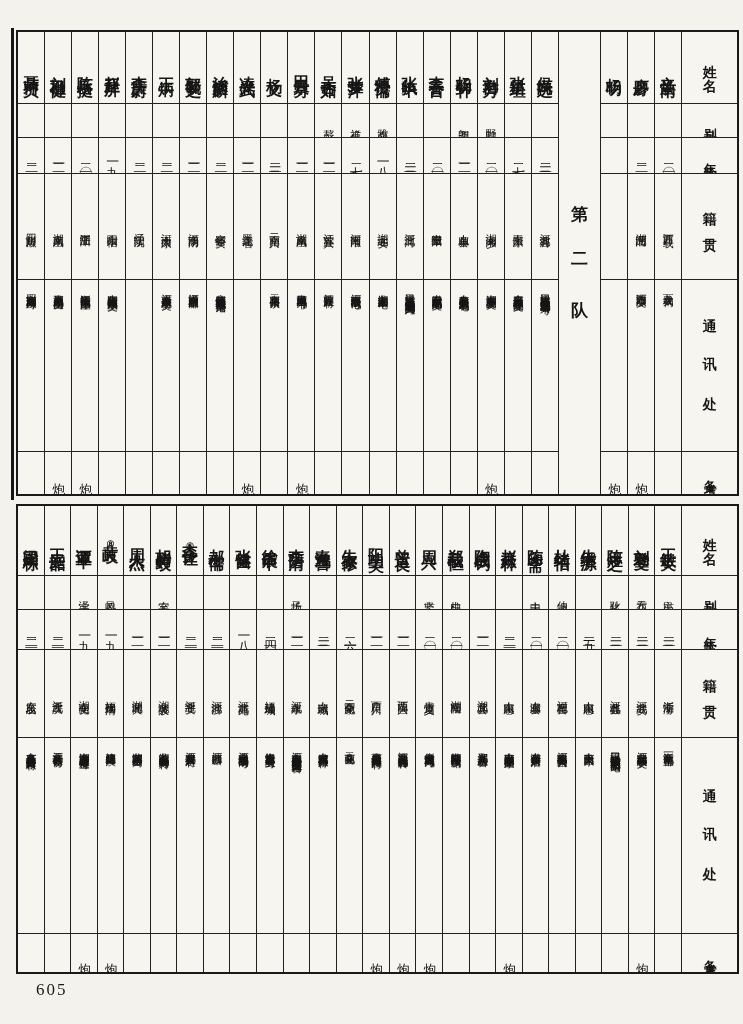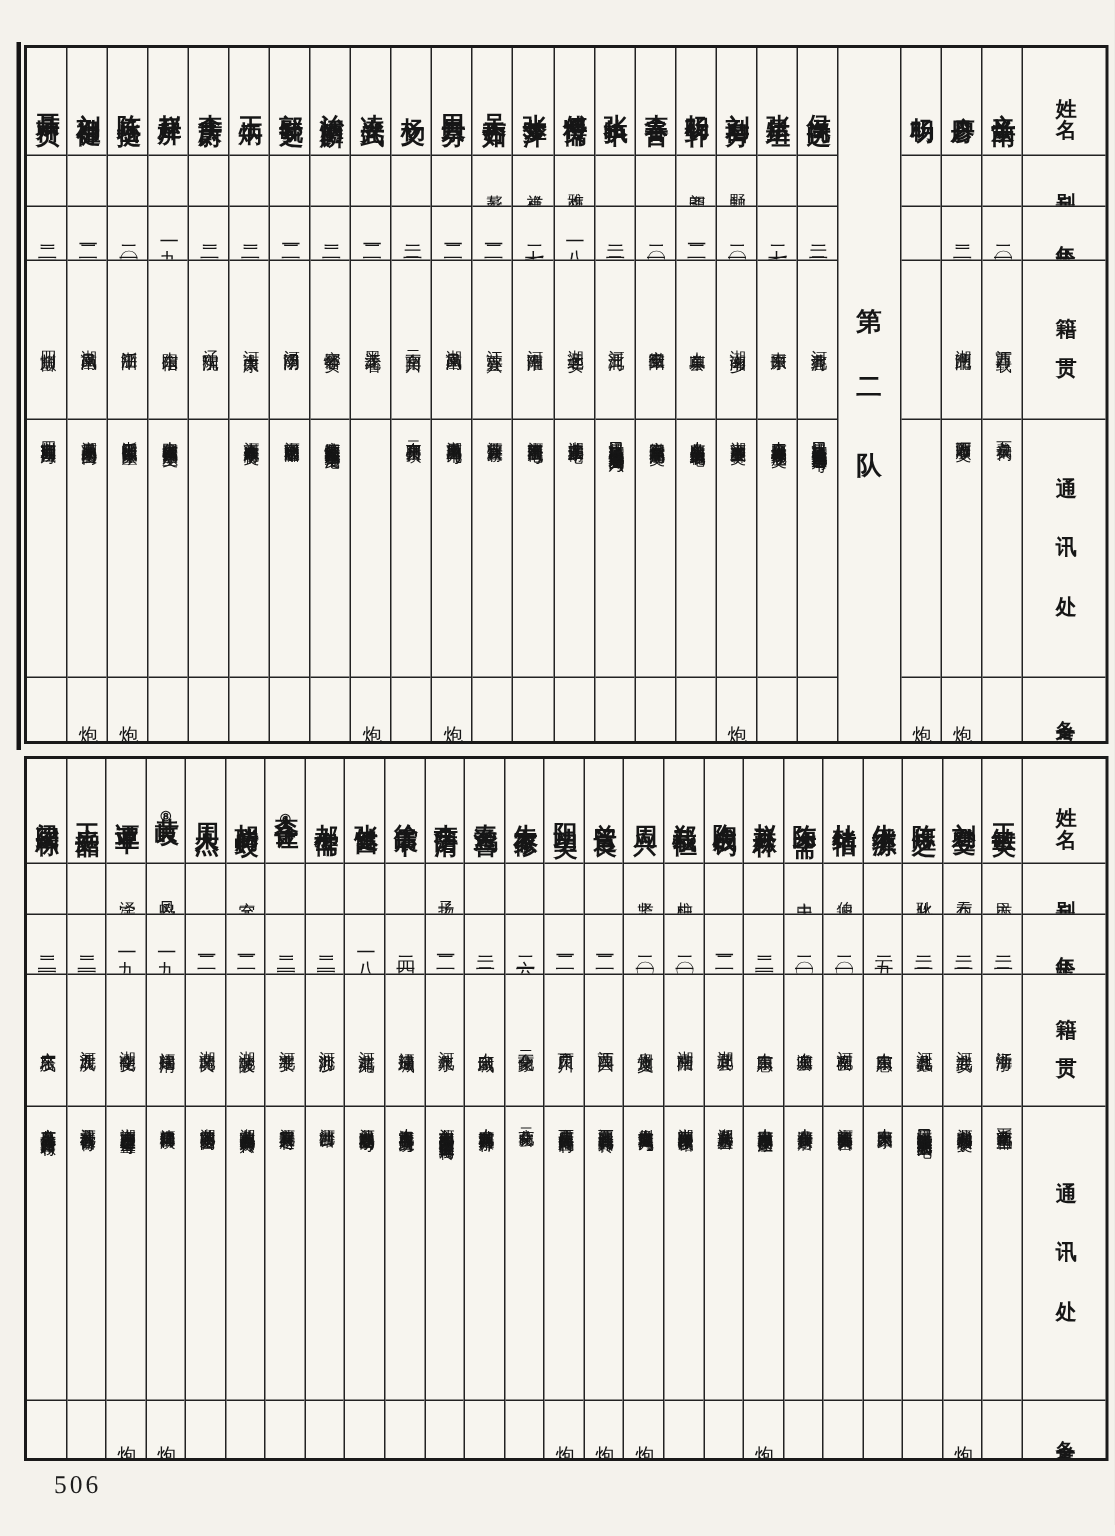--- a/index.html
+++ b/index.html
@@ -541,14 +541,14 @@
         <div class="cell name-cell r0">
           <span>梁国栋</span>
         </div>
         <div class="cell alias-cell r1"></div>
         <div class="cell age-cell r2">二二</div>
         <div class="cell native-place-cell r3">广东茂名</div>
         <div class="cell address-cell r4">广东茂名县分界市新兴昌转西岸领村</div>
         <div class="cell remark-cell r5"></div>
       </div>
     </div>
-  <div class="page-number">506</div>
+  <div class="page-number">605</div>
 </div>
 
 </body></html>

